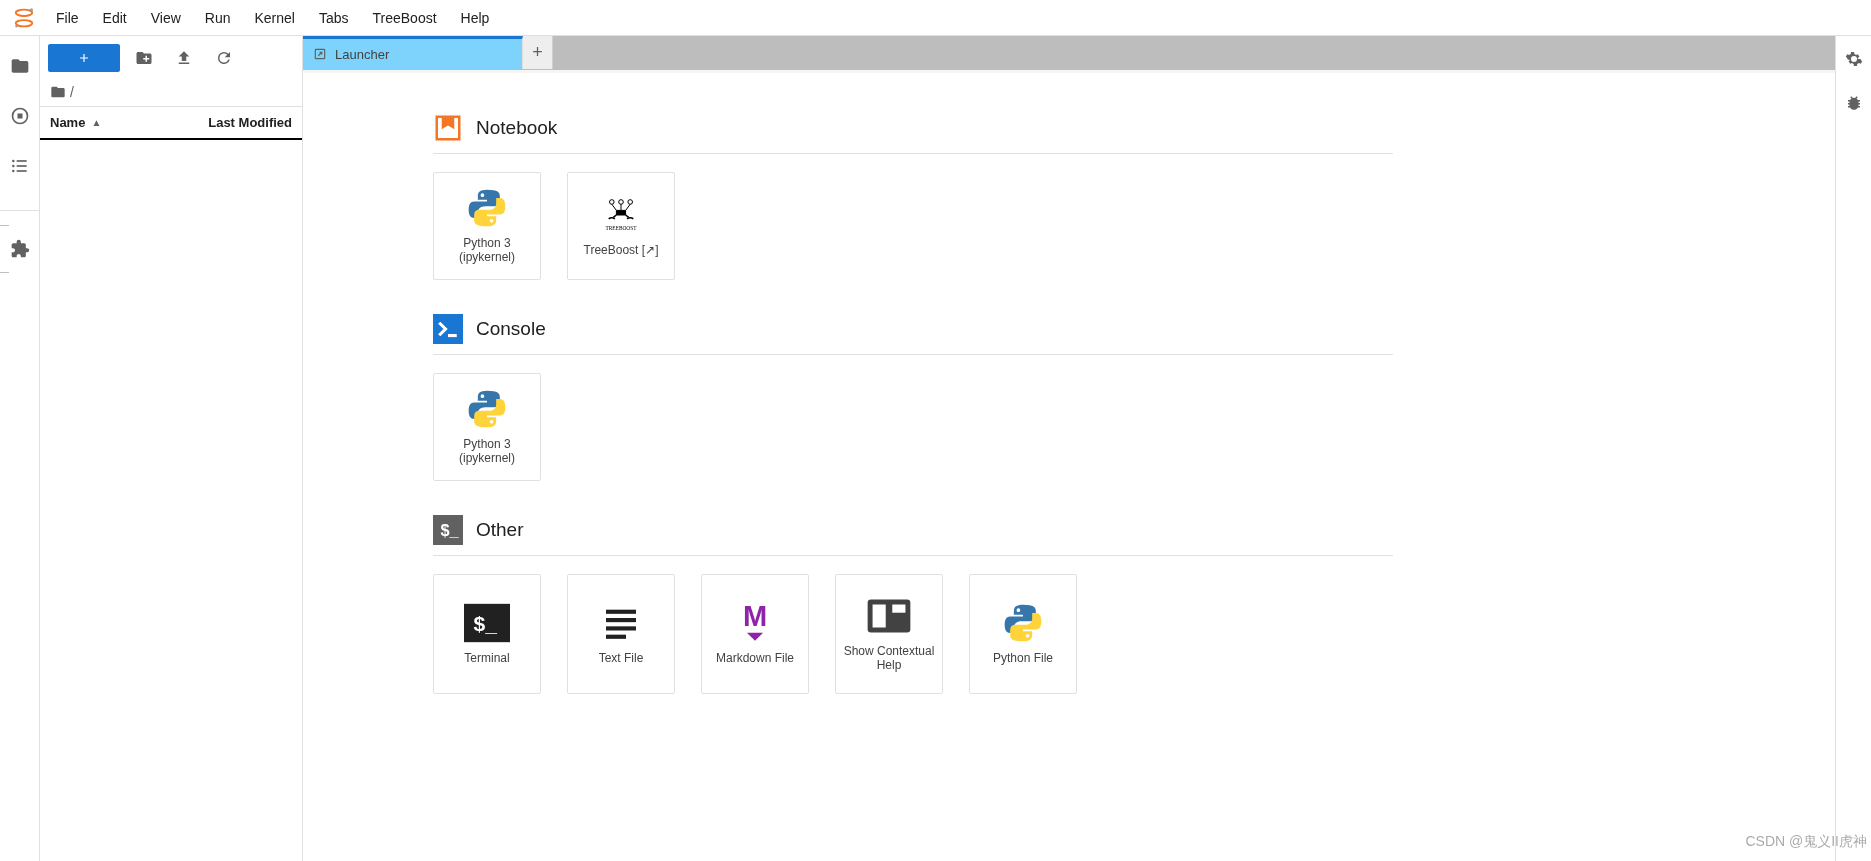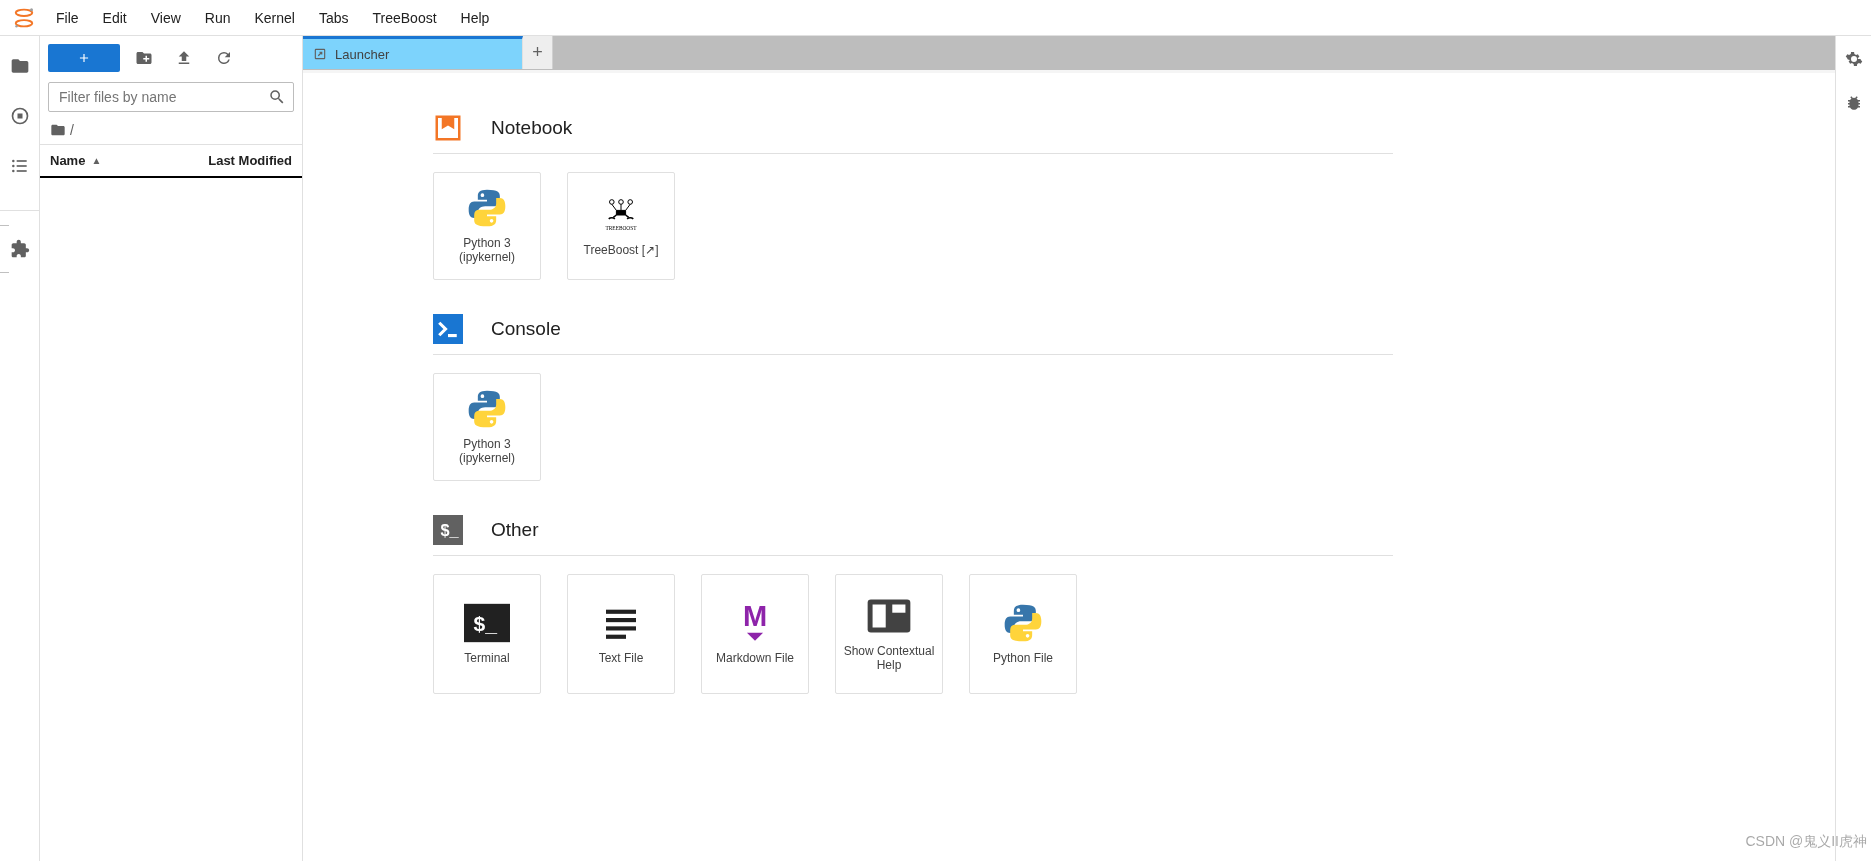--- a/index.html
+++ b/index.html
@@ -32,21 +32,21 @@
 
 .content { flex: 1; display: flex; flex-direction: column; }
 .tabbar { height: 34px; background: #e0e0e0; display: flex; align-items: stretch; border-bottom: 1px solid #bdbdbd; }
 .tab { background: #7dd3fc; border-top: 3px solid #1976d2; display: flex; align-items: center; padding: 0 14px 0 10px; gap: 8px; min-width: 220px; font-size: 13px; color: #424242; border-right: 1px solid #e0e0e0;}
 .tab .launch-ic { color: #616161; }
 .tab-add { width: 30px; display: flex; align-items: center; justify-content: center; background: #eeeeee; border-right: 1px solid #d0d0d0; cursor: pointer; color: #616161; font-size: 18px;}
 .tabbar-rest { flex: 1; background: #bdbdbd; }
 
 .launcher { flex: 1; overflow: auto; padding: 40px 0 40px 130px; border-top: 3px solid #f5f5f5; }
 .section { margin-bottom: 34px; max-width: 960px; }
-.sec-header { display: flex; align-items: center; gap: 28px; padding-bottom: 10px; border-bottom: 1px solid #e0e0e0; margin-bottom: 18px; }
+.sec-header { display: flex; align-items: center; gap: 13px; padding-bottom: 10px; border-bottom: 1px solid #e0e0e0; margin-bottom: 18px; }
 .sec-icon { width: 30px; height: 30px; display: flex; align-items: center; justify-content: center; }
 .sec-title { font-size: 19px; color: #212121; }
 .cards { display: flex; gap: 26px; flex-wrap: wrap; }
 .card { width: 108px; height: 108px; border: 1px solid #e0e0e0; border-radius: 2px; display: flex; flex-direction: column; align-items: center; justify-content: center; cursor: pointer; padding: 6px; }
 .card-ic { width: 46px; height: 40px; display: flex; align-items: center; justify-content: center; margin-bottom: 8px; }
 .card-label { font-size: 12px; text-align: center; color: #424242; line-height: 1.2; }
 .card.tall { height: 120px; }
 
 .right-rail { width: 36px; border-left: 1px solid #e0e0e0; display: flex; flex-direction: column; align-items: center; padding-top: 14px; gap: 26px; }
 .right-rail .rail-btn { color: #616161; cursor: pointer; }
@@ -127,28 +127,20 @@
         <svg width="18" height="18" viewBox="0 0 24 24" fill="#616161">
             <path d="M9 16h6v-6h4l-7-7-7 7h4v6zm-4 2h14v2H5v-2z"></path>
           </svg>
       </div>
       <div class="fp-icon-btn">
         <svg width="18" height="18" viewBox="0 0 24 24" fill="#616161">
             <path d="M17.65 6.35A7.95 7.95 0 0 0 12 4a8 8 0 1 0 7.73 10h-2.08A6 6 0 1 1 12 6c1.66 0 3.14.69 4.22 1.78L13 11h7V4l-2.35 2.35z"></path>
           </svg>
       </div>
     </div>
-    <div class="fp-filter">
-      <input type="text" placeholder="Filter files by name" style="">
-      <span class="search-icon">
-        <svg width="18" height="18" viewBox="0 0 24 24" fill="#616161">
-            <path d="M15.5 14h-.79l-.28-.27A6.47 6.47 0 0 0 16 9.5 6.5 6.5 0 1 0 9.5 16c1.61 0 3.09-.59 4.23-1.57l.27.28v.79l5 5L20.49 19l-4.99-5zm-6 0C7.01 14 5 11.99 5 9.5S7.01 5 9.5 5 14 7.01 14 9.5 11.99 14 9.5 14z"></path>
-          </svg>
-      </span>
-    </div>
     <div class="crumb">
       <svg width="16" height="16" viewBox="0 0 24 24" fill="#616161">
           <path d="M10 4H4c-1.1 0-2 .9-2 2v12c0 1.1.9 2 2 2h16c1.1 0 2-.9 2-2V8c0-1.1-.9-2-2-2h-8l-2-2z"></path>
         </svg>
       <span>/</span>
     </div>
     <div class="fp-header">
       <div class="col name">
           <span>Name</span>
           <span class="sort-caret">▲</span>

